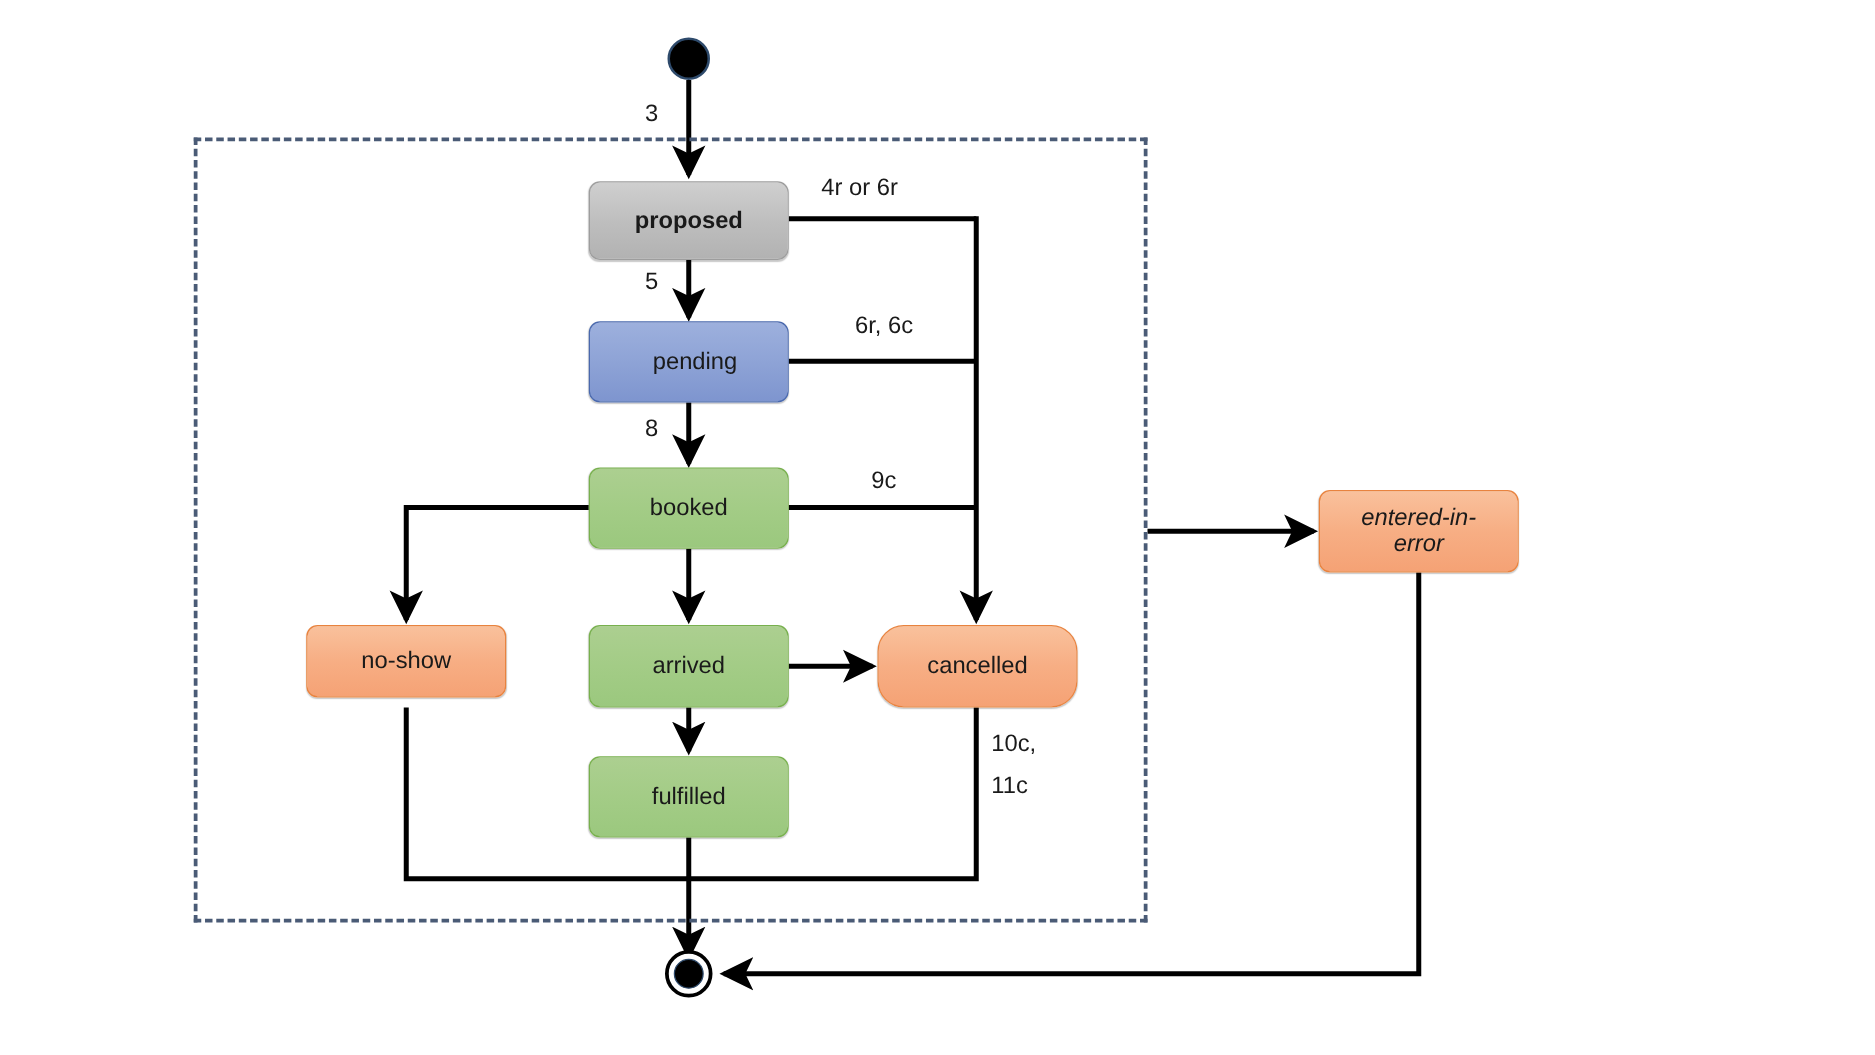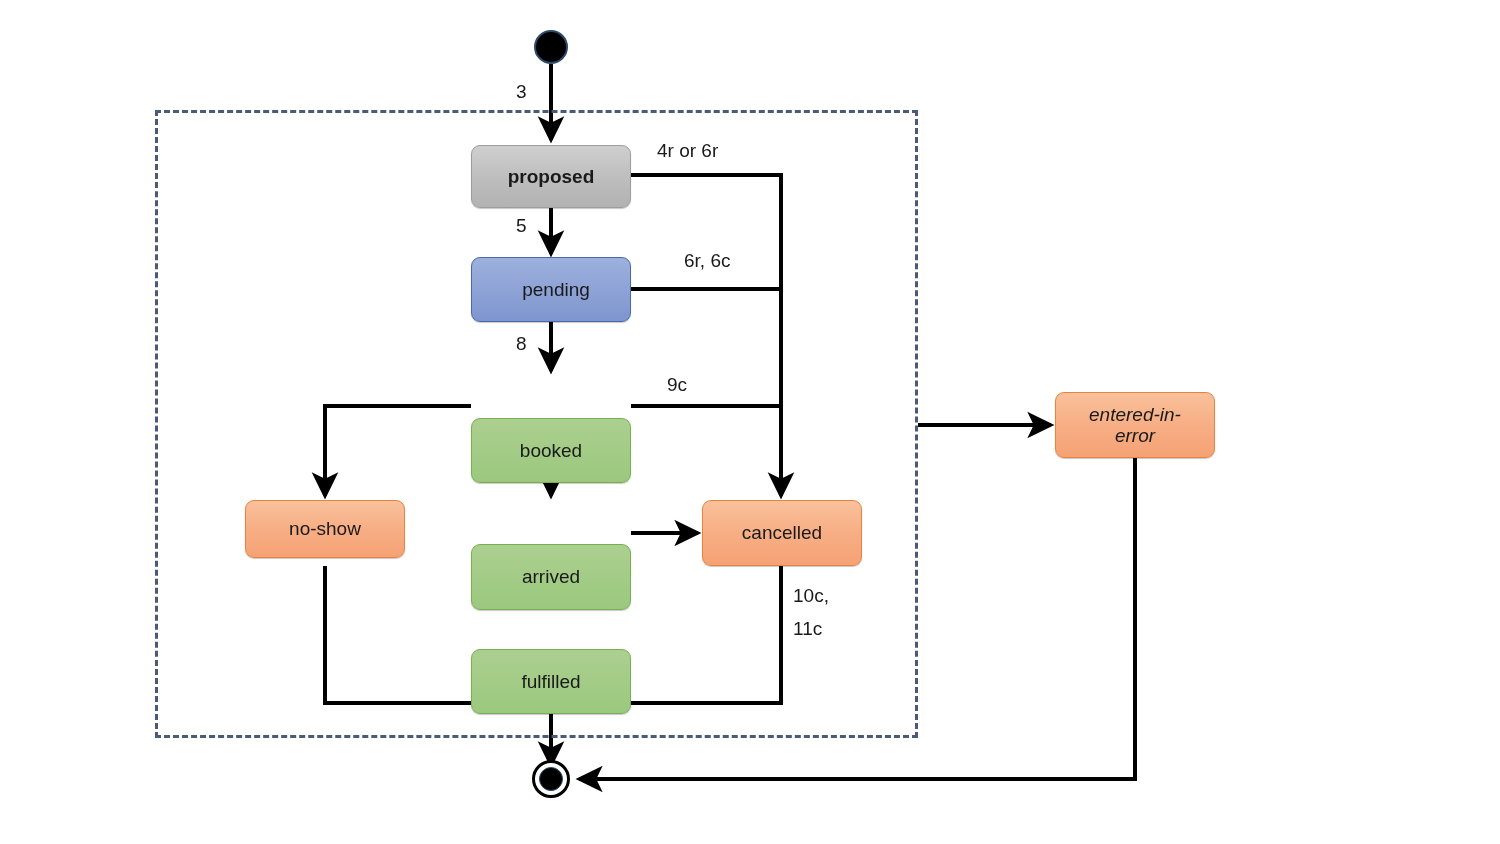--- a/index.html
+++ b/index.html
@@ -47,21 +47,20 @@
     border: 1px solid #9d9d9d;
     font-weight: bold;
   }
   .state.blue {
     background: linear-gradient(180deg, #9db0dd 0%, #8ea3d6 50%, #7e95cf 100%);
     border: 1px solid #4a69ad;
   }
   .state.green {
     background: linear-gradient(180deg, #accf90 0%, #a3cc86 50%, #9bc87e 100%);
     border: 1px solid #78b04e;
-    margin-top: 44px;
   }
   .state.orange {
     background: linear-gradient(180deg, #f9c19c 0%, #f7ae84 50%, #f5a275 100%);
     border: 1px solid #e8833f;
   }
 
   
   .region {
     position: absolute;
     box-sizing: border-box;
@@ -180,21 +179,21 @@
   </div>
 
   <div class="state orange" style="left:245px; top:500px; width:160px; height:58px;">
     <span>no-show</span>
   </div>
 
   <div class="state green" style="left:471px; top:500px; width:160px; height:66px;">
     <span>arrived</span>
   </div>
 
-  <div class="state orange" style="left:702px; top:500px; width:160px; height:66px;">
+  <div class="state orange" style="left:702px; top:500px; width:160px; height:66px;border-radius:21px;">
     <span>cancelled</span>
   </div>
 
   <div class="state green" style="left:471px; top:605px; width:160px; height:65px;">
     <span>fulfilled</span>
   </div>
 
   <div class="state orange" style="left:1055px; top:392px; width:160px; height:66px; flex-direction:column;font-style:italic;">
     <span>entered-in-</span>
     <span>error</span>
@@ -203,19 +202,19 @@
   <div class="elabel" style="left:516px; top:80px;">3</div>
 
   <div class="elabel" style="left:516px; top:214px;">5</div>
 
   <div class="elabel" style="left:516px; top:332px;">8</div>
 
   <div class="elabel" style="left:657px; top:139px;">4r or 6r</div>
 
   <div class="elabel" style="left:684px; top:249px;">6r, 6c</div>
 
-  <div class="elabel" style="left:667px; top:373px;">9c</div>
+  <div class="elabel" style="left:697px; top:373px;">9c</div>
 
   <div class="elabel" style="left:793px; top:584px;">10c,</div>
 
   <div class="elabel" style="left:793px; top:617px;">11c</div>
 
 </div>
 
 </body></html>

